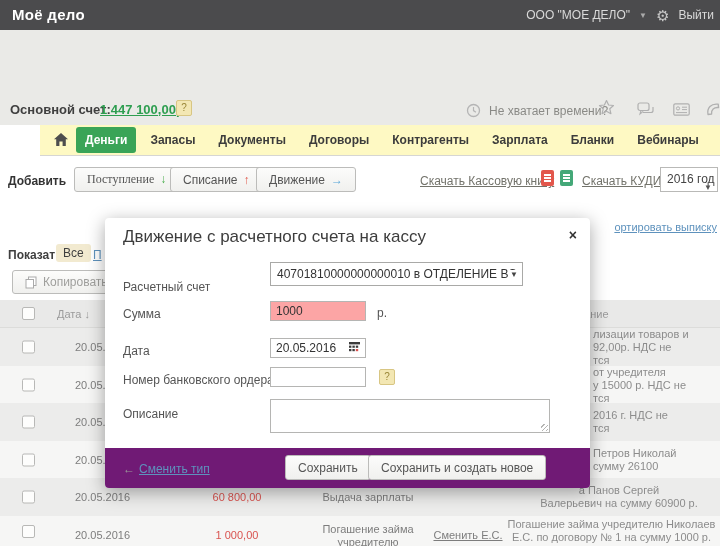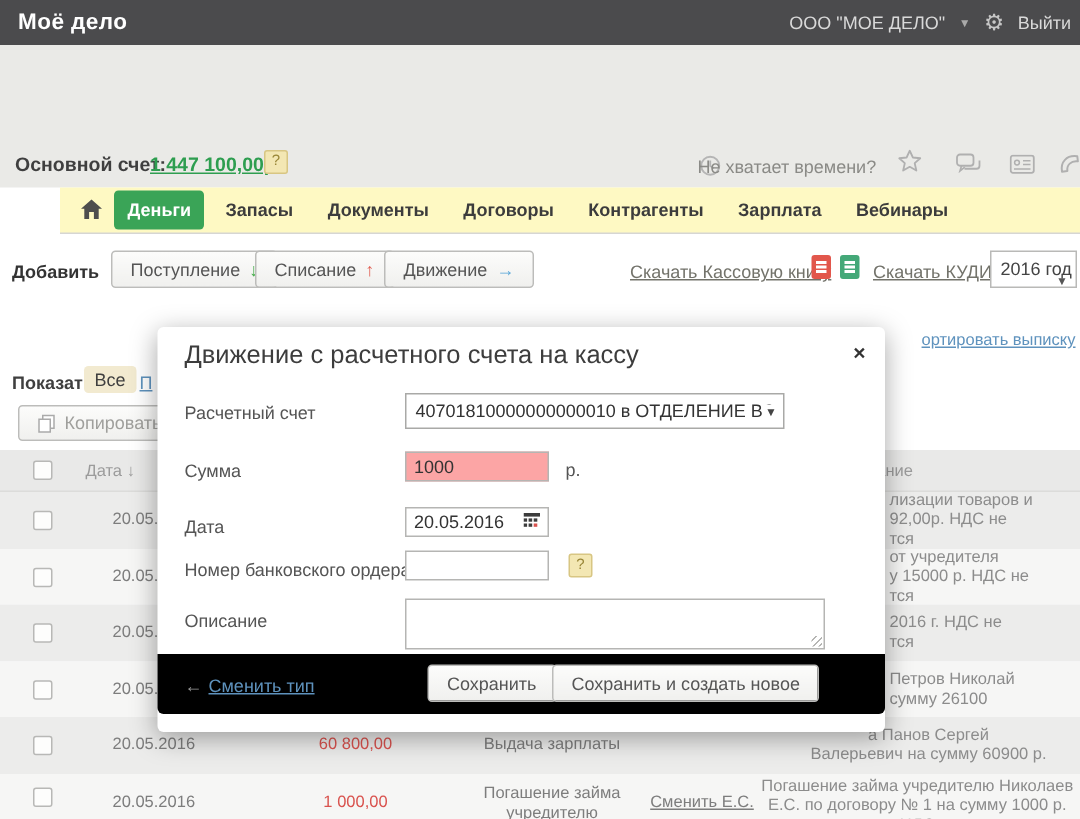--- a/index.html
+++ b/index.html
@@ -14,21 +14,21 @@
   .chev{color:#a9a9a9;font-size:8px;}
   .gear{color:#c6c6c6;font-size:15px;line-height:15px;}
   .logout{color:#d9d9d9;font-size:12px;}
   
   .band2{position:absolute;left:0;top:30px;width:720px;height:95px;background:#eaeae7;}
   .acc-label{position:absolute;left:10px;top:72px;font-size:13px;font-weight:bold;color:#3f3f3f;}
   .acc-amount{position:absolute;left:100px;top:72px;font-size:13px;font-weight:bold;color:#2e9e50;text-decoration:underline;cursor:pointer;}
   .badge-q{display:inline-block;width:14px;height:14px;background:#f3e7b3;border:1px solid #d8c683;border-radius:2px;
            color:#9a8738;font-size:10px;line-height:14px;text-align:center;}
   .acc-help{position:absolute;left:176px;top:70px;}
-  .promo-text{position:absolute;left:465px;top:74px;font-size:12px;color:#8a8a86;}
+  .promo-text{position:absolute;left:489px;top:74px;font-size:12px;color:#8a8a86;}
   
   .navbar{position:absolute;left:0;top:125px;width:720px;height:30px;background:#fef9c3;border-bottom:1px solid #d6d6d3;margin-left:40px;}
   .home{position:absolute;left:13px;top:7px;}
   .tabs{position:absolute;left:36px;top:0;height:30px;display:flex;align-items:center;}
   .tab{padding:0 9px;margin-right:5px;font-size:12px;font-weight:bold;color:#3c3c3c;line-height:26px;cursor:pointer;white-space:nowrap;}
   .tab.active{background:#3aa457;color:#fff;border-radius:3px;}
   
   .add-label{position:absolute;left:8px;top:174px;font-size:12px;font-weight:bold;color:#333;}
   .btn{position:absolute;height:25px;display:flex;align-items:center;gap:6px;padding:0 12px;
        background:linear-gradient(#fcfcfb,#f0f0ee);border:1px solid #bcbcba;border-radius:3px;
@@ -70,21 +70,21 @@
   .m-select .chev{position:absolute;right:4px;top:7px;color:#444;background:#fff;padding-left:2px;}
   .m-input{position:absolute;height:20px;border:1px solid #b5b5b3;background:#fff;font-size:12px;color:#333;
            padding:0 5px;box-sizing:border-box;font-family:"Liberation Sans",sans-serif;}
   .m-input.yellow{background:#fca5a5;}
   .m-suffix{position:absolute;left:272px;top:88px;font-size:12px;color:#555;}
   .cal-icon{position:absolute;left:244px;top:124px;pointer-events:none;}
   .m-textarea{position:absolute;left:165px;top:181px;width:280px;height:34px;border:1px solid #b5b5b3;background:#fff;
               box-sizing:border-box;resize:none;font-family:"Liberation Sans",sans-serif;font-size:12px;}
   .resize-h{position:absolute;left:436px;top:206px;width:7px;height:7px;
             background:repeating-linear-gradient(135deg,transparent 0 2px,#b5b5b3 2px 3px);pointer-events:none;}
-  .m-footer{position:absolute;left:0;bottom:12px;width:485px;height:40px;background:#000000;border-radius:0 0 4px 4px;}
+  .m-footer{position:absolute;left:0;bottom:0;width:485px;height:40px;background:#701a75;border-radius:0 0 4px 4px;}
   .m-footer .btn{position:absolute;top:7px;}
   .change-type{position:absolute;left:18px;top:14px;font-size:12px;}
   .change-type .arr{color:#999;text-decoration:none;margin-right:4px;}
   svg{display:block;}
 </style>
 </head>
 <body>
 
 <div class="screen">
 
@@ -142,27 +142,28 @@
           <path d="M8 1 L15 7.2 H12.8 V14 H9.6 V9.4 H6.4 V14 H3.2 V7.2 H1 Z" fill="#4e4e4e"></path>
         </svg>
     </span>
     <div class="tabs">
       <span class="tab active">Деньги</span>
       <span class="tab">Запасы</span>
       <span class="tab">Документы</span>
       <span class="tab">Договоры</span>
       <span class="tab">Контрагенты</span>
       <span class="tab">Зарплата</span>
+      <span class="tab">Бланки</span>
       <span class="tab">Вебинары</span>
 
     </div>
   </nav>
 
   <span class="add-label">Добавить</span>
-  <button class="btn" style="left:74px;top:167px;">
+  <button class="btn" style="left:74px;top:167px;font-family:Liberation Serif, serif;">
     <span>Поступление</span>
     <span class="arrow-green">↓</span>
   </button>
   <button class="btn" style="left:170px;top:167px;">
     <span>Списание</span>
     <span class="arrow-red">↑</span>
   </button>
   <button class="btn" style="left:256px;top:167px;">
     <span>Движение</span>
     <span class="arrow-blue">→</span>
@@ -243,21 +244,21 @@
     <a class="cell blink abs" style="left:428px;top:13px;width:80px;text-align:center;">Сменить Е.С.</a>
     <span class="cell desc pre abs" style="left:505px;top:2px;width:213px;text-align:center;">Погашение займа учредителю Николаев
 Е.С. по договору № 1 на сумму 1000 р. НДС
 не облагается</span>
   </div>
 
   <div class="modal">
     <span class="m-title">Движение с расчетного счета на кассу</span>
     <span class="m-close">×</span>
 
-    <span class="m-label" style="top:50px;">Расчетный счет</span>
+    <span class="m-label" style="top:62px;">Расчетный счет</span>
     <div class="m-select">
       <span class="val">40701810000000000010 в ОТДЕЛЕНИЕ ВОРОНЕЖ</span>
       <span class="chev">▼</span>
     </div>
 
     <span class="m-label" style="top:89px;">Сумма</span>
     <input class="m-input yellow" style="left: 165px; top: 83px; width: 96px;" value="1000">
     <span class="m-suffix">р.</span>
 
     <span class="m-label" style="top:126px;">Дата</span>

